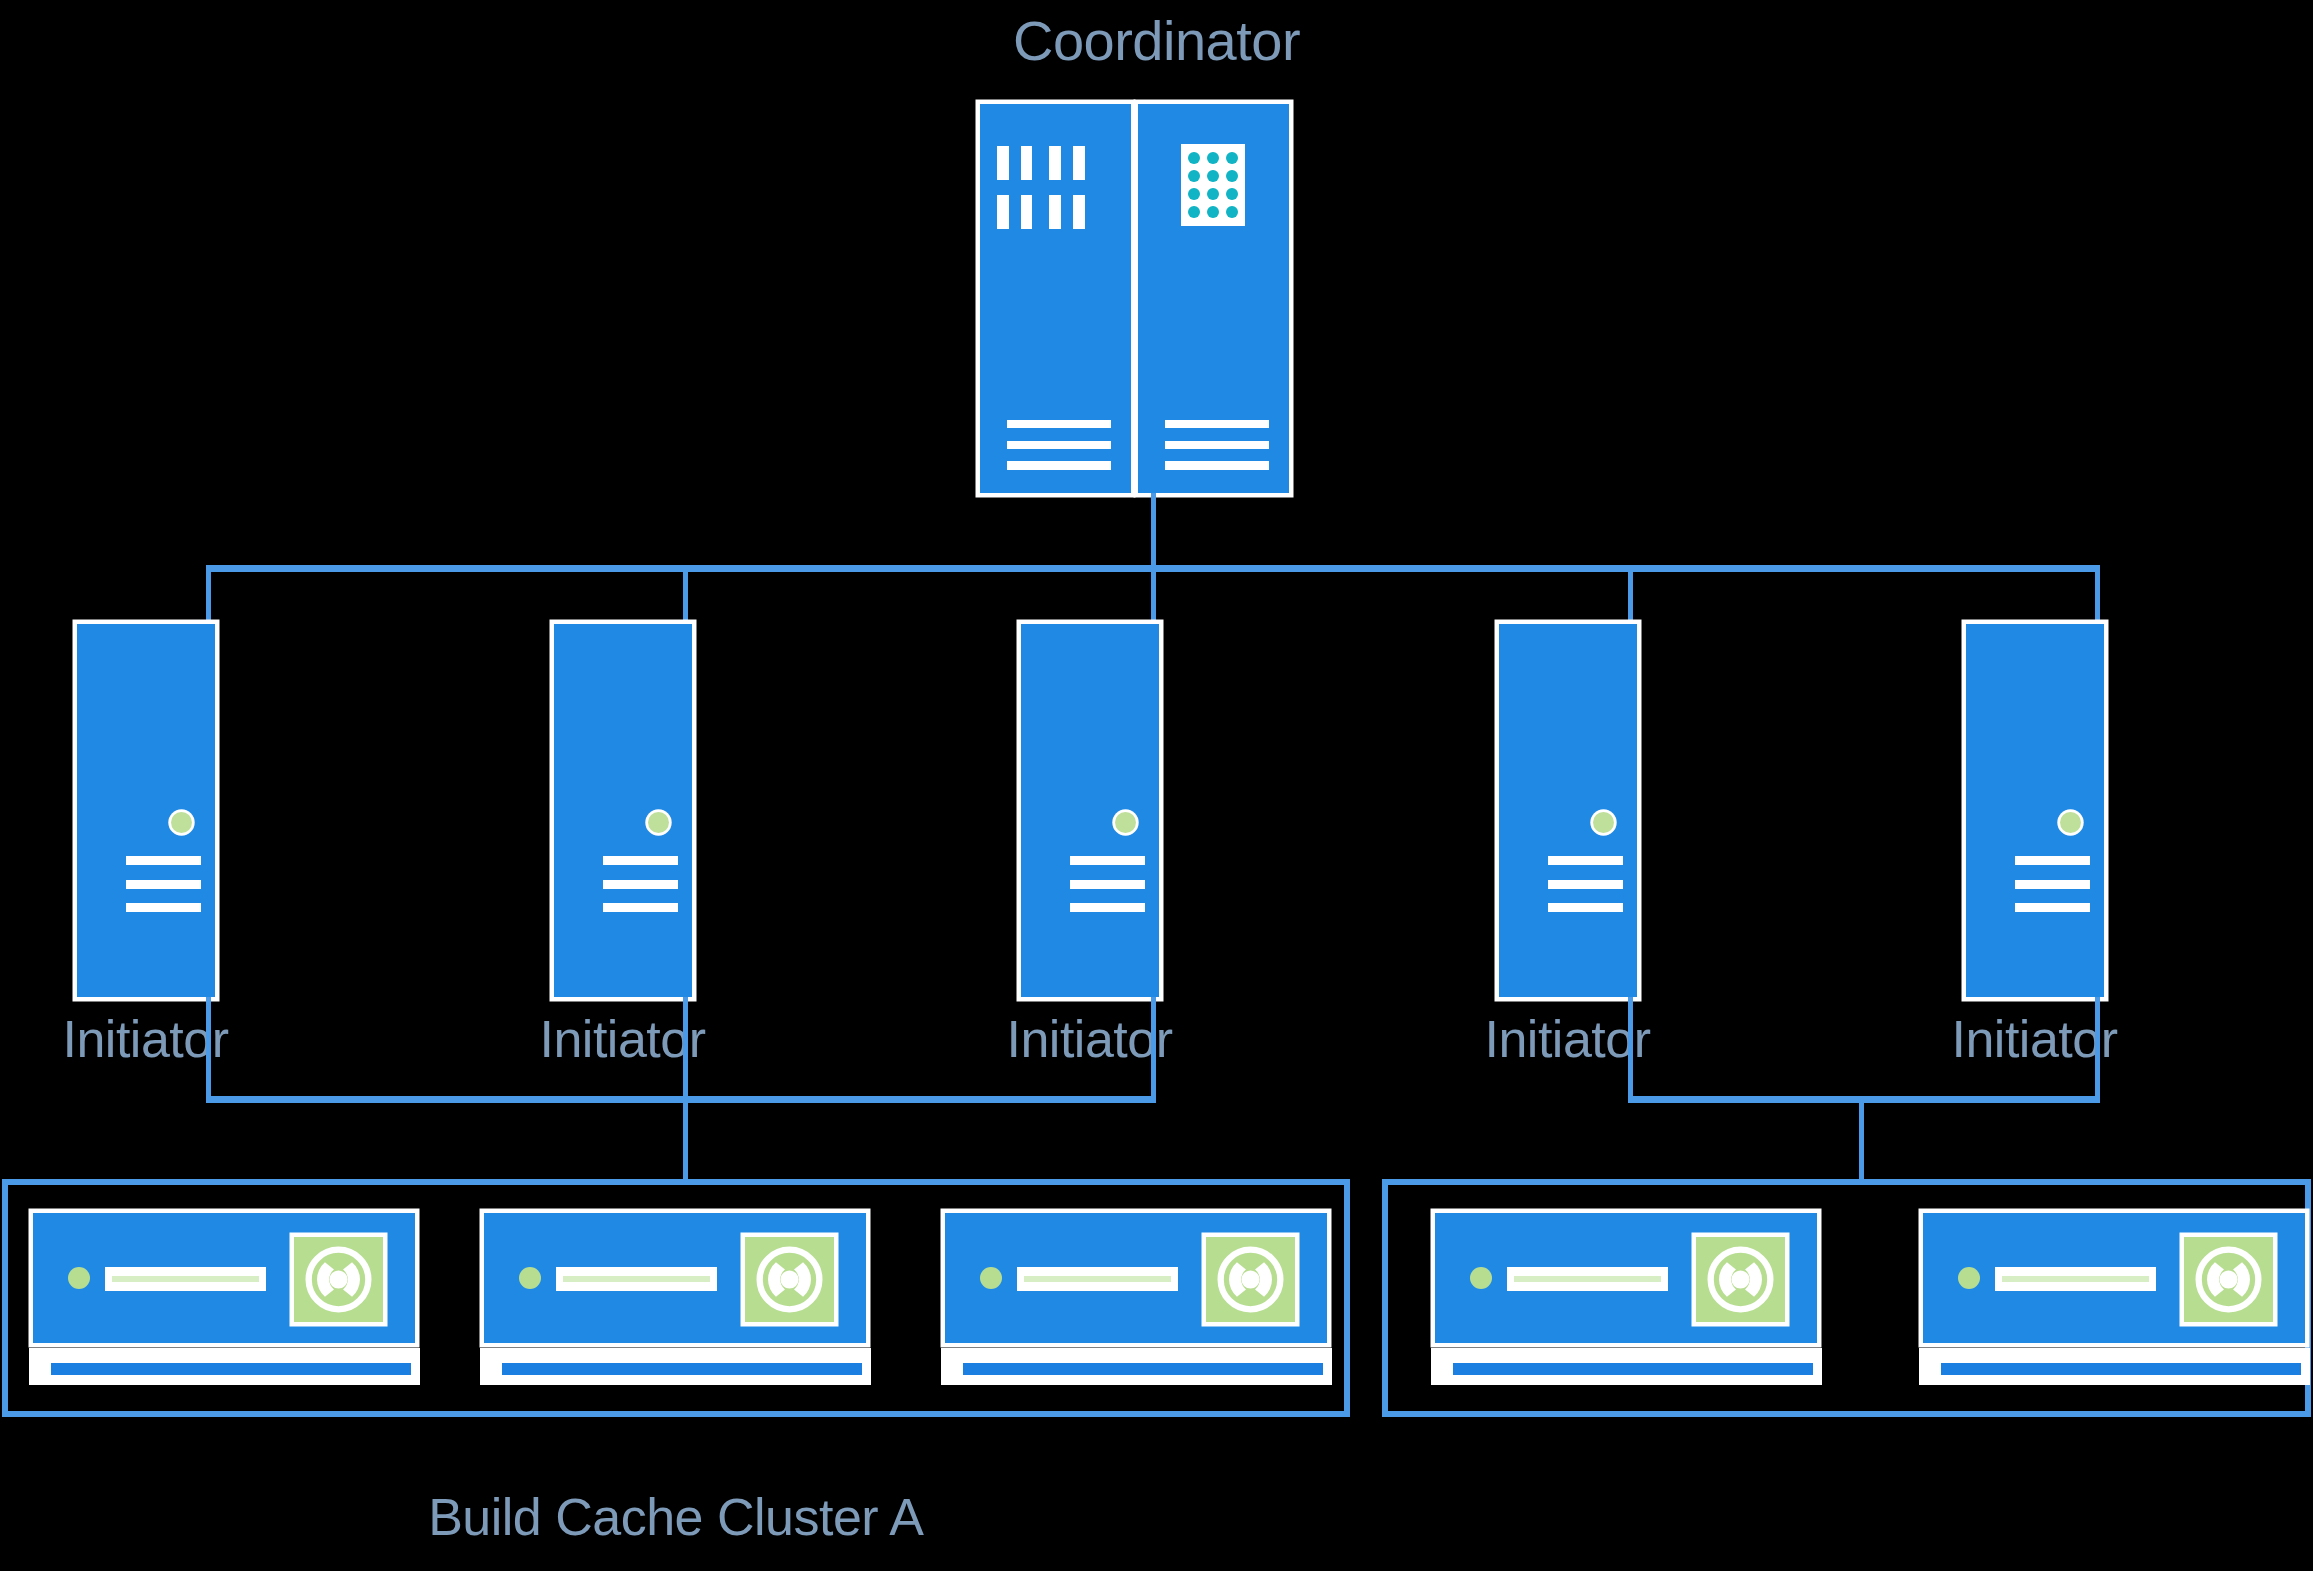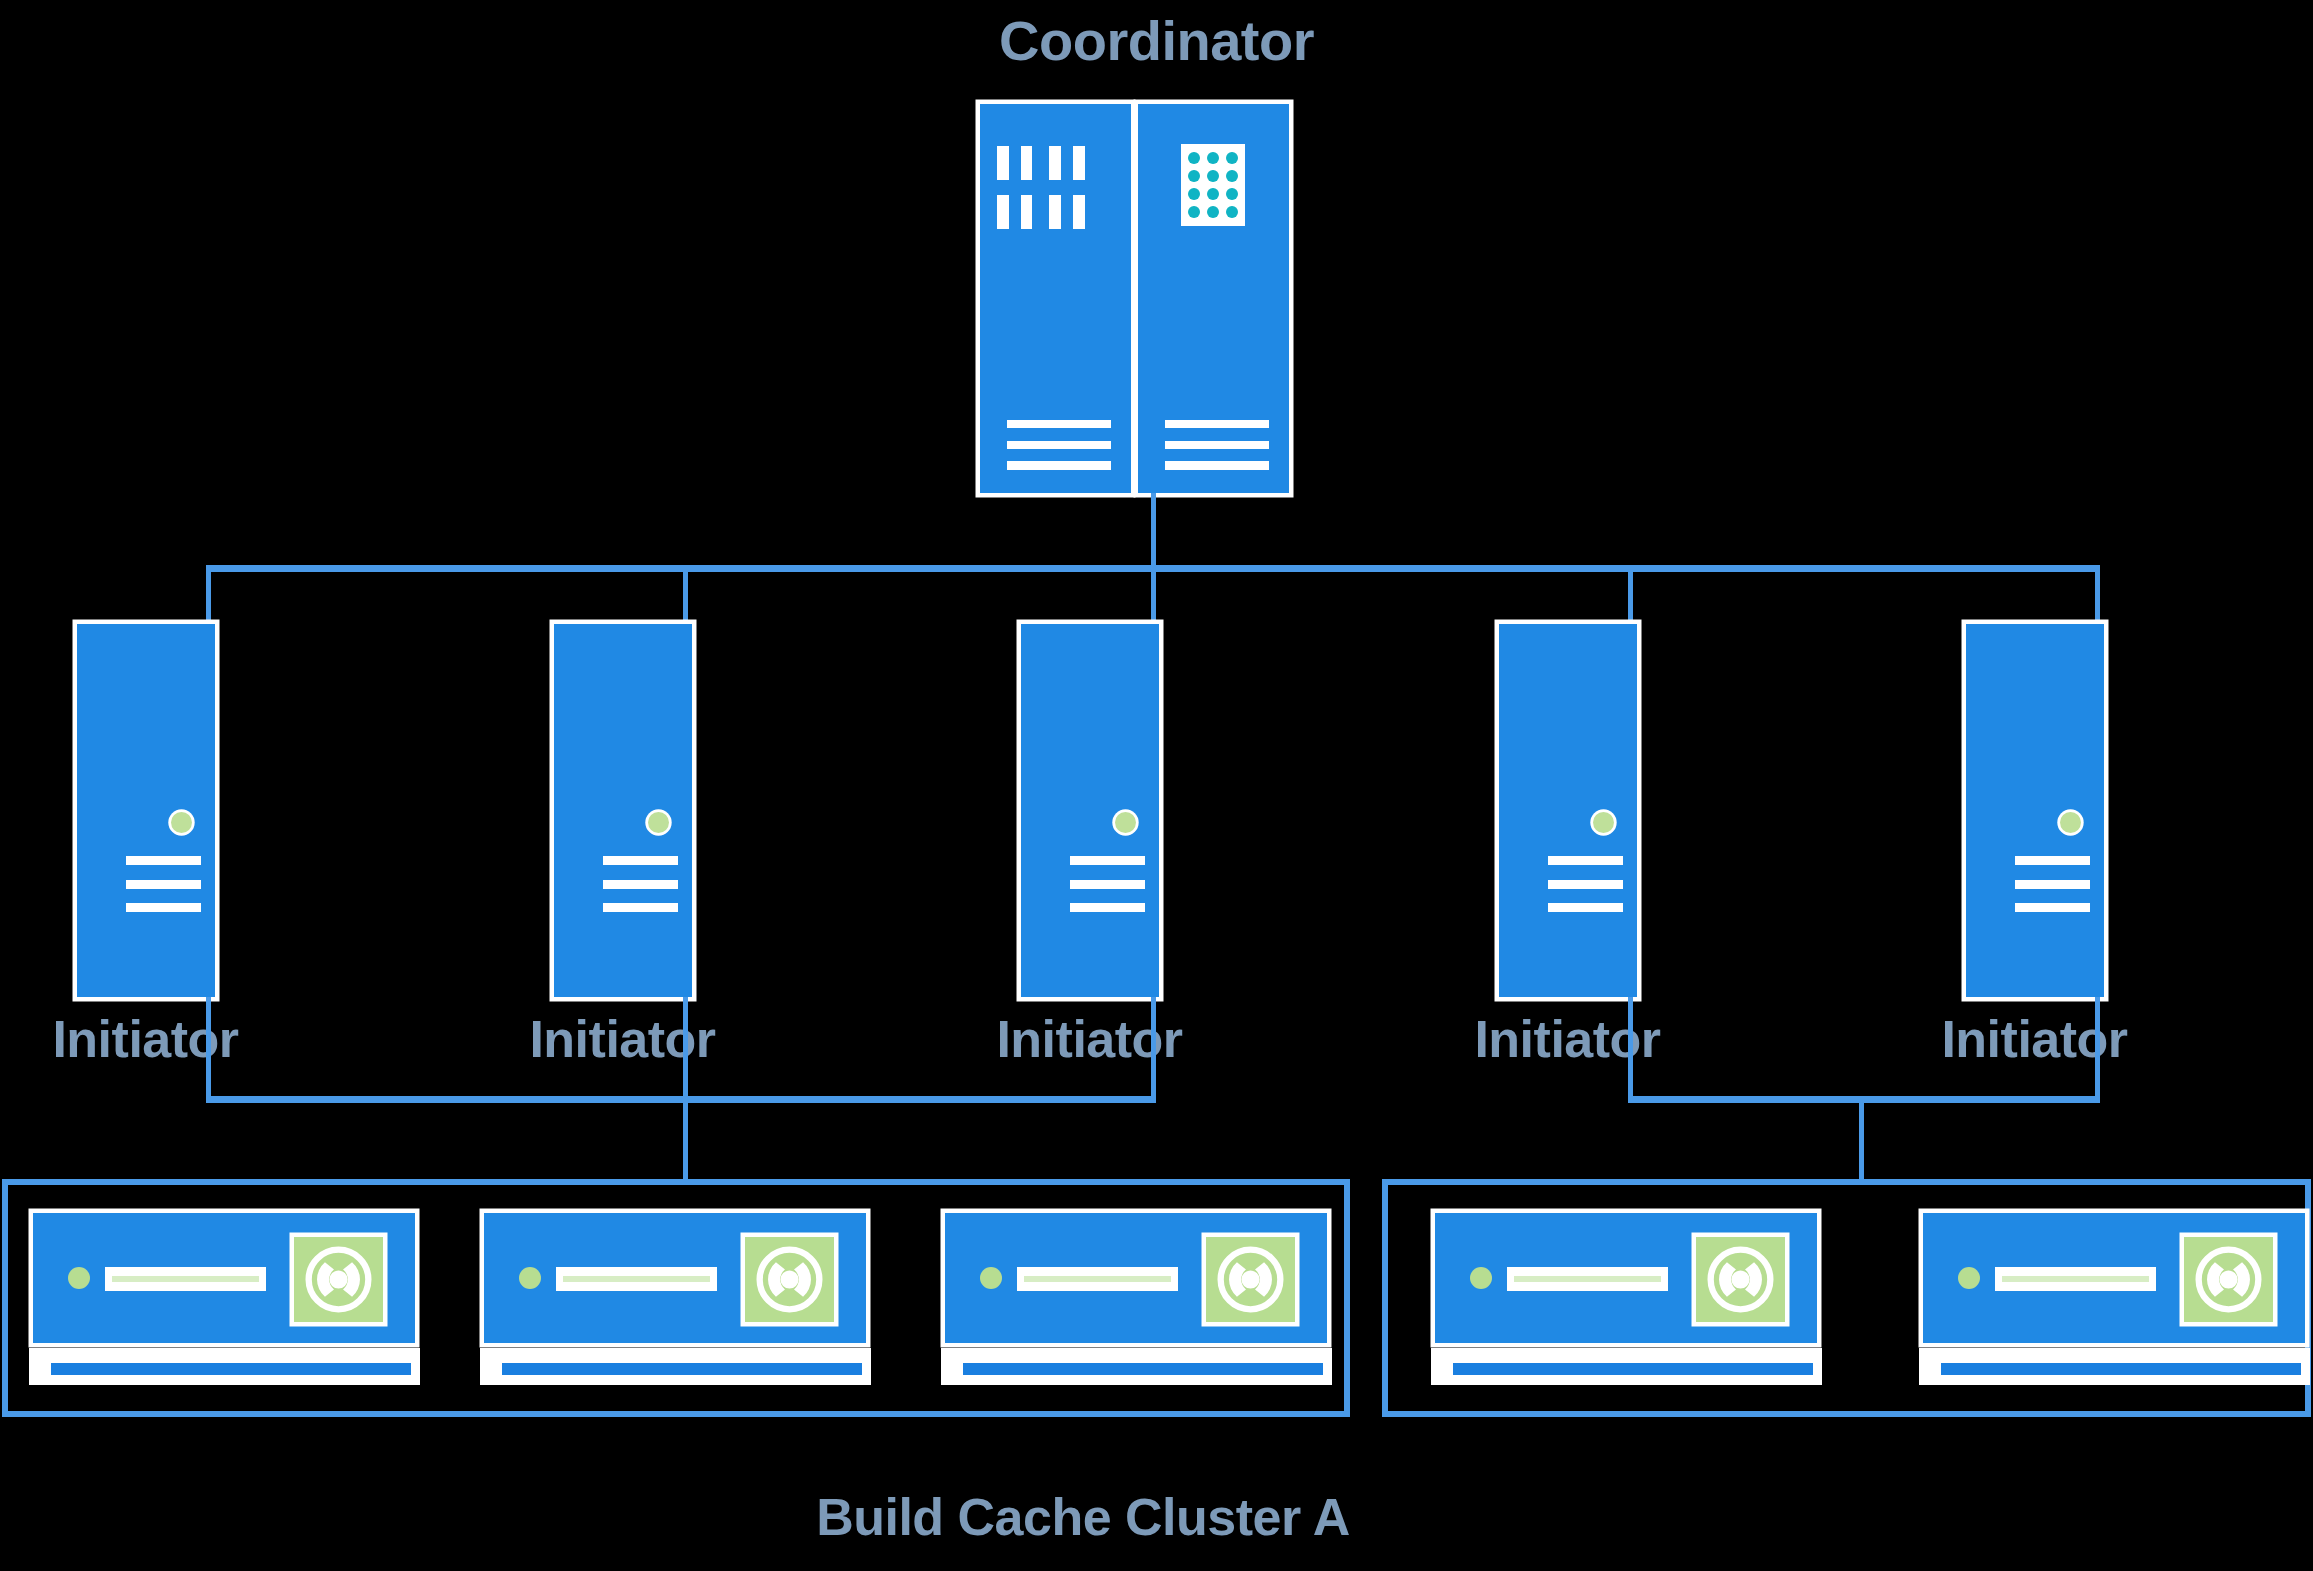--- a/index.html
+++ b/index.html
@@ -15,41 +15,41 @@
     width: 2313px;
     height: 1571px;
     background: #000000;
     overflow: hidden;
   }
 
   
   .label {
     position: absolute;
     color: #7d9ab8;
-    font-weight: bold;
+    font-weight: normal;
     letter-spacing: -0.5px;
     white-space: nowrap;
     line-height: 1;
   }
   .label-coordinator {
     font-size: 56px;
     left: 0;
     top: 12.7px;
     width: 2313px;
     text-align: center;
   }
   .label-initiator {
     font-size: 52px;
     top: 1013px;
     text-align: center;
   }
   .label-cluster {
     font-size: 52px;
     top: 1491px;
-    text-align: right;
+    text-align: center;
   }
 
   
   .wire {
     position: absolute;
     background: #4a9ae8;
   }
   .wire-v { width: 5.4px; }
   .wire-h { height: 7.2px; }
 

